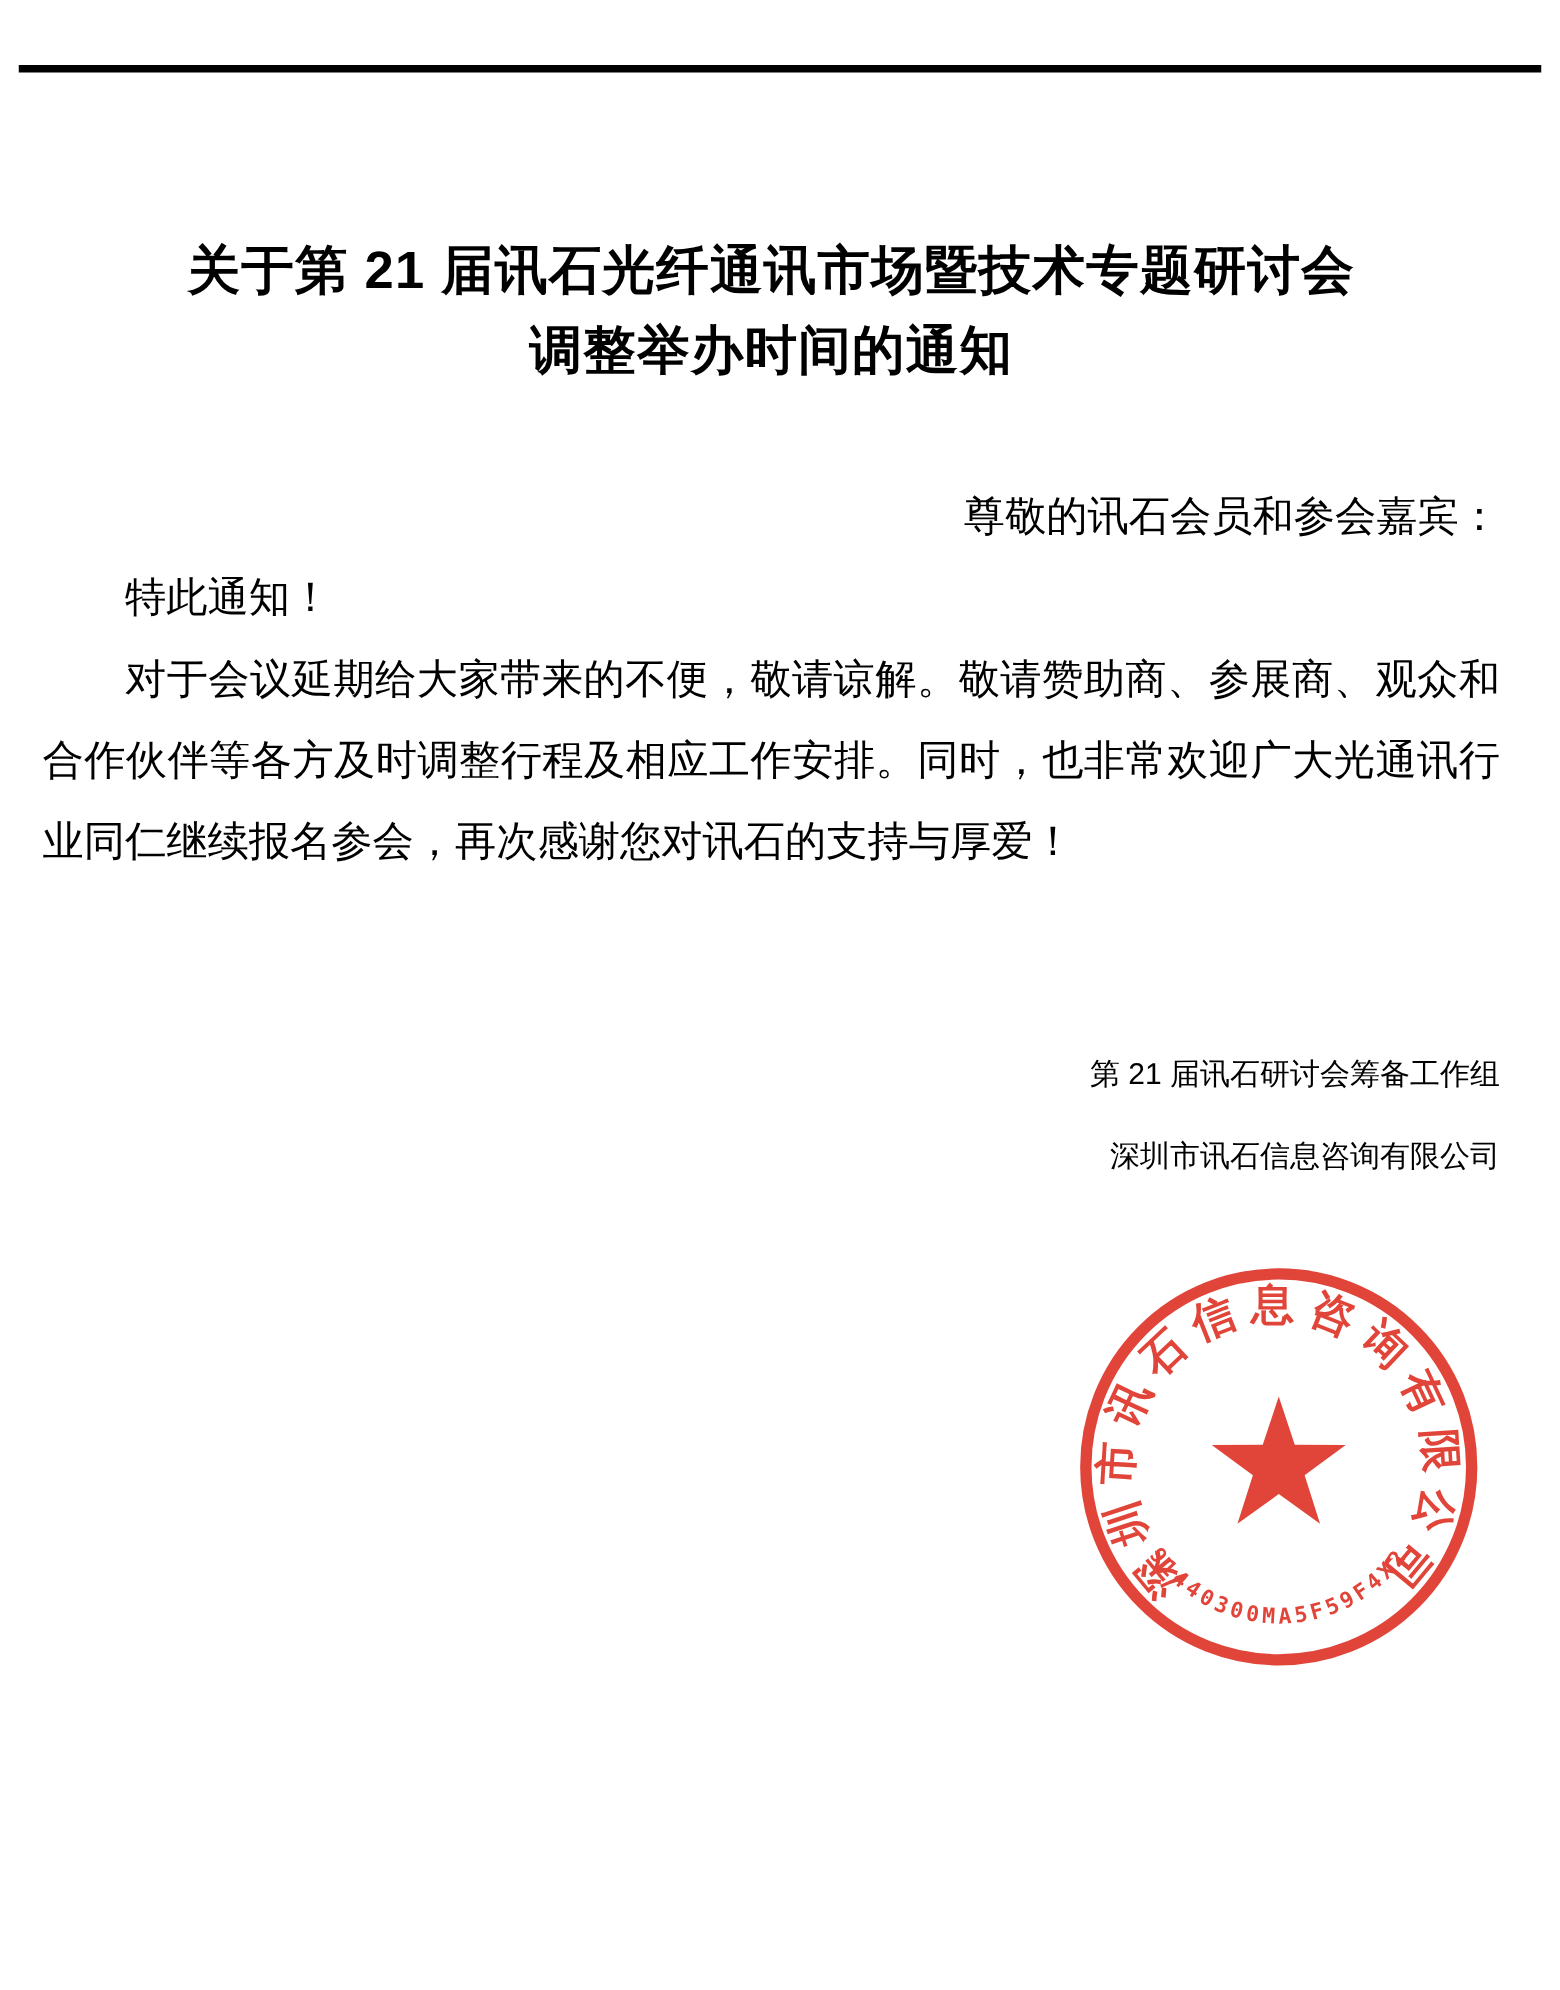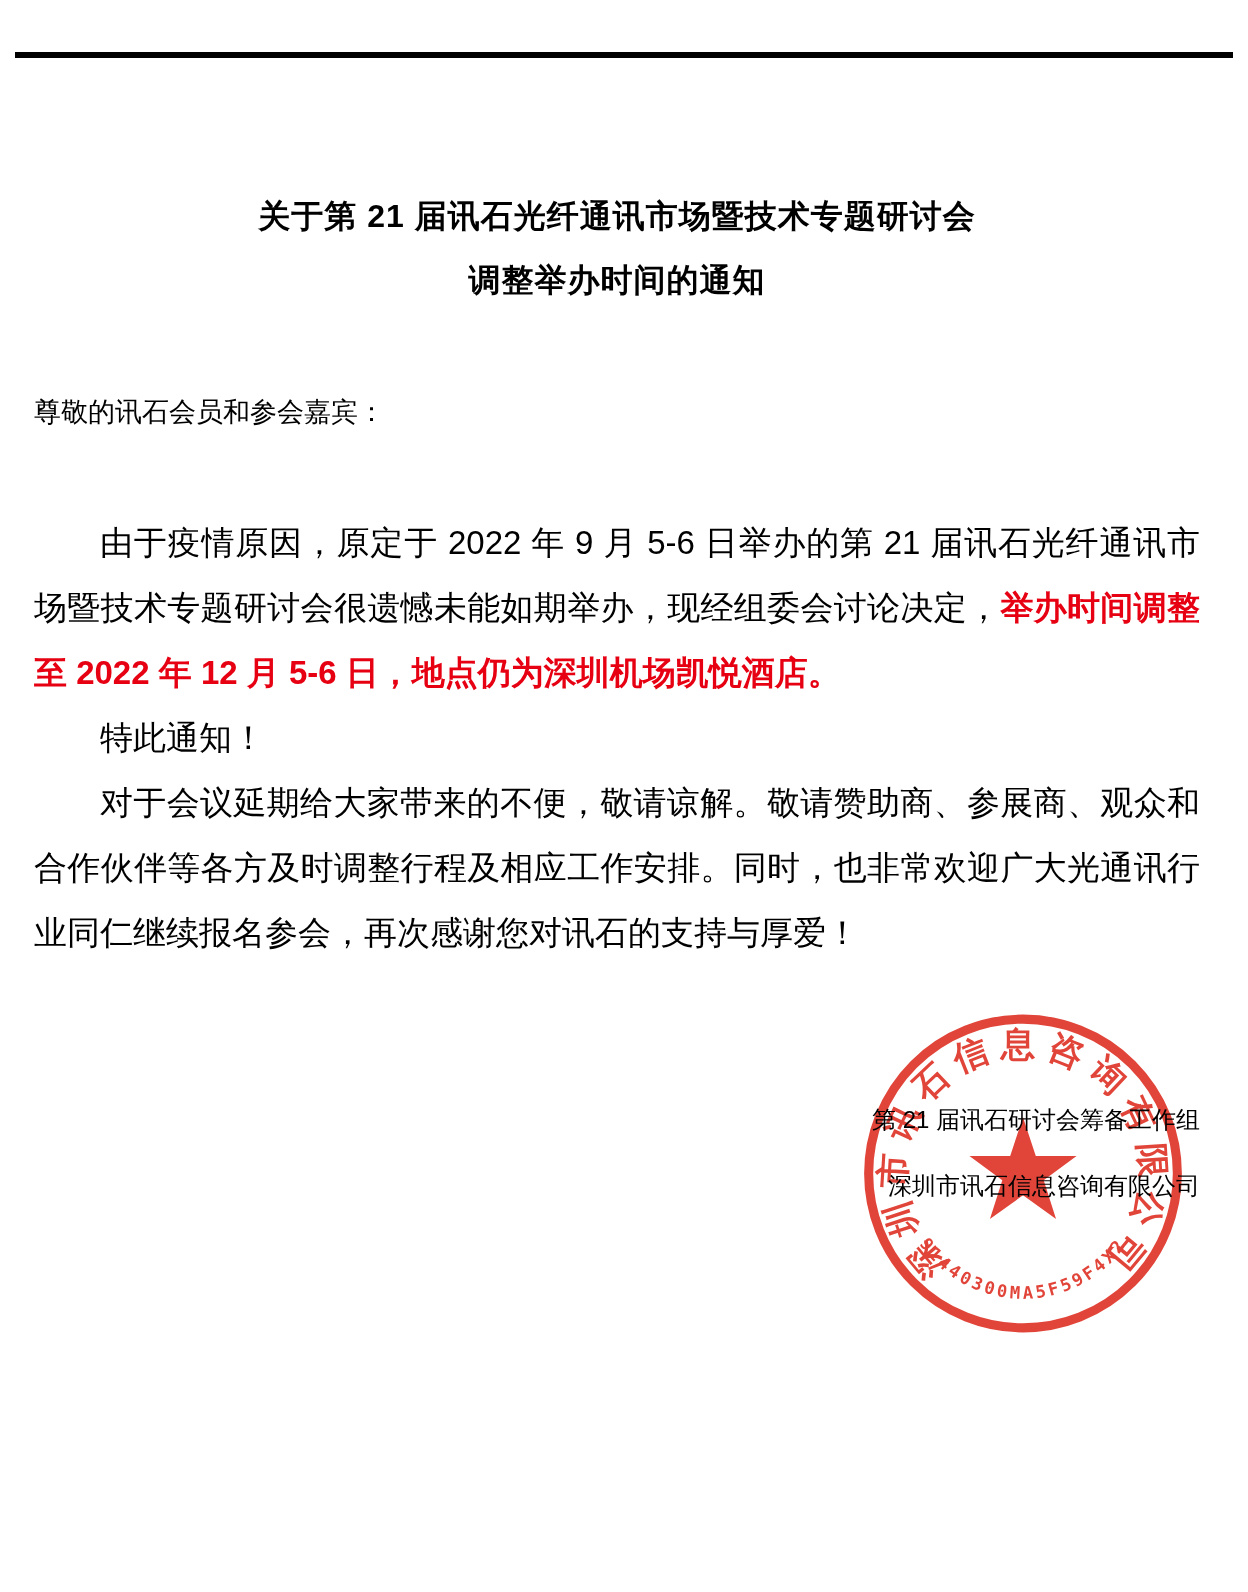--- a/index.html
+++ b/index.html
@@ -19,29 +19,30 @@
     width: 1218px;
     height: 6px;
     background: #000000;
   }
   .content {
     padding: 0 48px 0 34px;
   }
   .doc-title {
     margin: 184px 0 0 0;
     text-align: center;
-    font-size: 32px;
+    font-size: 42px;
     font-weight: bold;
     line-height: 64px;
     letter-spacing: 1px;
   }
   .salutation {
     margin-top: 68px;
-    font-size: 27px;
+    font-size: 33px;
     line-height: 65px;
+    text-align: right;
   }
   .para {
     margin: 0;
     font-size: 33px;
     line-height: 65px;
     text-align: justify;
     text-indent: 66px;
   }
   .para.first { margin-top: 65px; }
   .highlight {
@@ -86,21 +87,20 @@
 
   <div class="content">
 
     <h1 class="doc-title">
       <span>关于第 21 届讯石光纤通讯市场暨技术专题研讨会</span><br>
       <span>调整举办时间的通知</span>
     </h1>
 
     <div class="salutation">尊敬的讯石会员和参会嘉宾：</div>
 
-    <p class="para first"><span>由于疫情原因，原定于 2022 年 9 月 5-6 日举办的第 21 届讯石光纤通讯市场暨技术专题研讨会很遗憾未能如期举办，现经组委会讨论决定，</span><span class="highlight">举办时间调整至 2022 年 12 月 5-6 日，地点仍为深圳机场凯悦酒店。</span></p>
 
     <p class="para">特此通知！</p>
 
     <p class="para">对于会议延期给大家带来的不便，敬请谅解。敬请赞助商、参展商、观众和合作伙伴等各方及时调整行程及相应工作安排。同时，也非常欢迎广大光通讯行业同仁继续报名参会，再次感谢您对讯石的支持与厚爱！</p>
 
     <div class="signature">
       <div>第 21 届讯石研讨会筹备工作组</div>
       <div>深圳市讯石信息咨询有限公司</div>
     </div>
 

